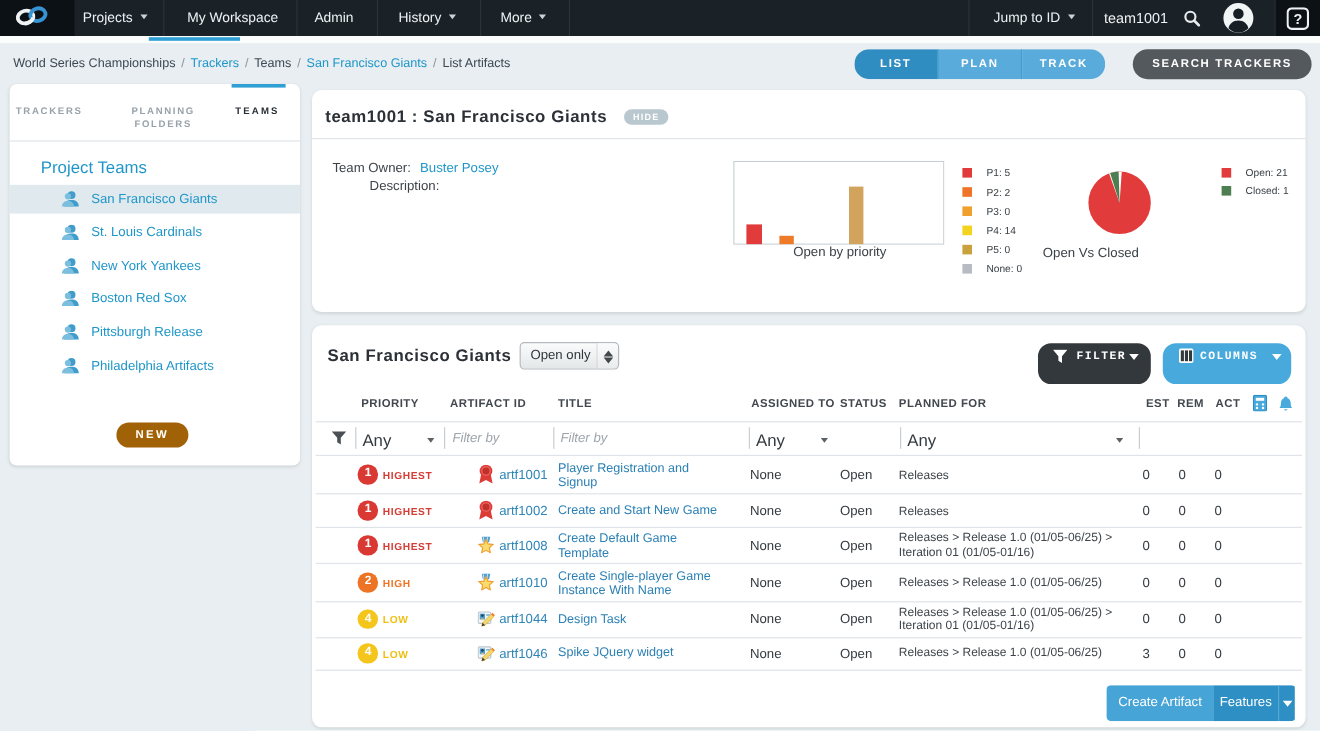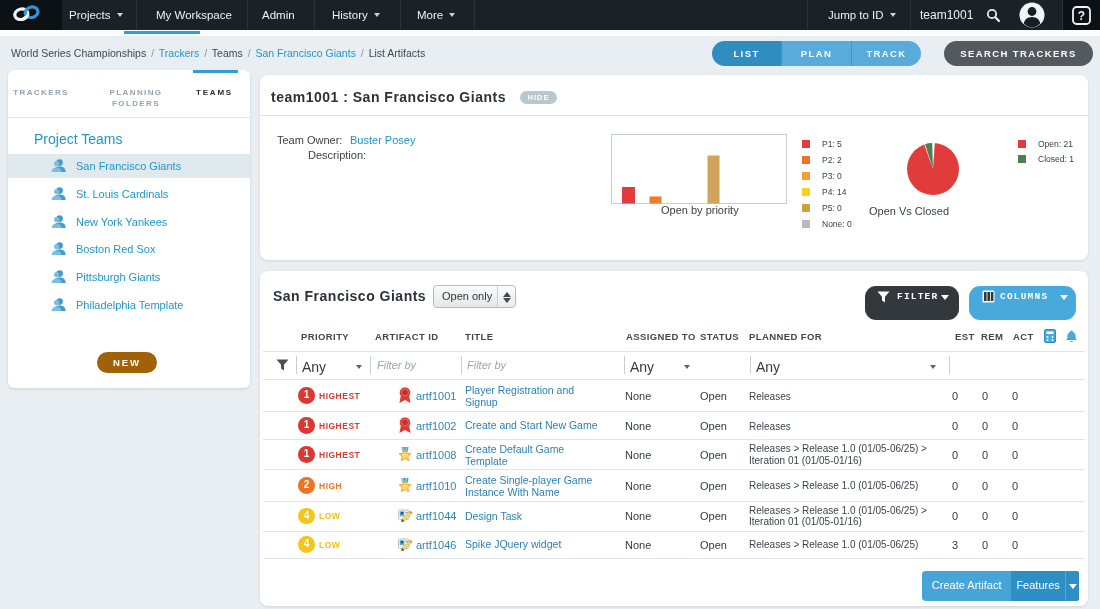--- a/index.html
+++ b/index.html
@@ -142,25 +142,25 @@
       <use href="#person"></use>
     </svg>
   <div class="teamrow abs" style="left:76px;top:216px;">New York Yankees</div>
   <svg class="abs" style="left:51px;top:242px;" width="16" height="14" viewBox="0 0 16 14">
       <use href="#person"></use>
     </svg>
   <div class="teamrow abs" style="left:76px;top:243px;">Boston Red Sox</div>
   <svg class="abs" style="left:51px;top:270px;" width="16" height="14" viewBox="0 0 16 14">
       <use href="#person"></use>
     </svg>
-  <div class="teamrow abs" style="left:76px;top:271px;">Pittsburgh Giants</div>
+  <div class="teamrow abs" style="left:76px;top:271px;">Pittsburgh Release</div>
   <svg class="abs" style="left:51px;top:298px;" width="16" height="14" viewBox="0 0 16 14">
       <use href="#person"></use>
     </svg>
-  <div class="teamrow abs" style="left:76px;top:299px;">Philadelphia Template</div>
+  <div class="teamrow abs" style="left:76px;top:299px;">Philadelphia Artifacts</div>
   <div id="newbtn" class="abs" style="left:97px;top:352px;">NEW</div>
 
   <svg width="0" height="0" style="position:absolute;">
     <defs>
       <g id="person">
         <circle cx="8.6" cy="3.6" r="3.3" fill="#3f9ccb"></circle>
         <path d="M2.6 13 C2.6 9.2 5.2 7.6 8.6 7.6 C12 7.6 14.6 9.2 14.6 13 Z" fill="#3f9ccb"></path>
         <circle cx="5.6" cy="4.6" r="2.6" fill="#7cbede"></circle>
         <path d="M0.6 13 C0.6 10 2.7 8.4 5.6 8.4 C8.5 8.4 10.6 10 10.6 13 Z" fill="#7cbede"></path>
       </g>

